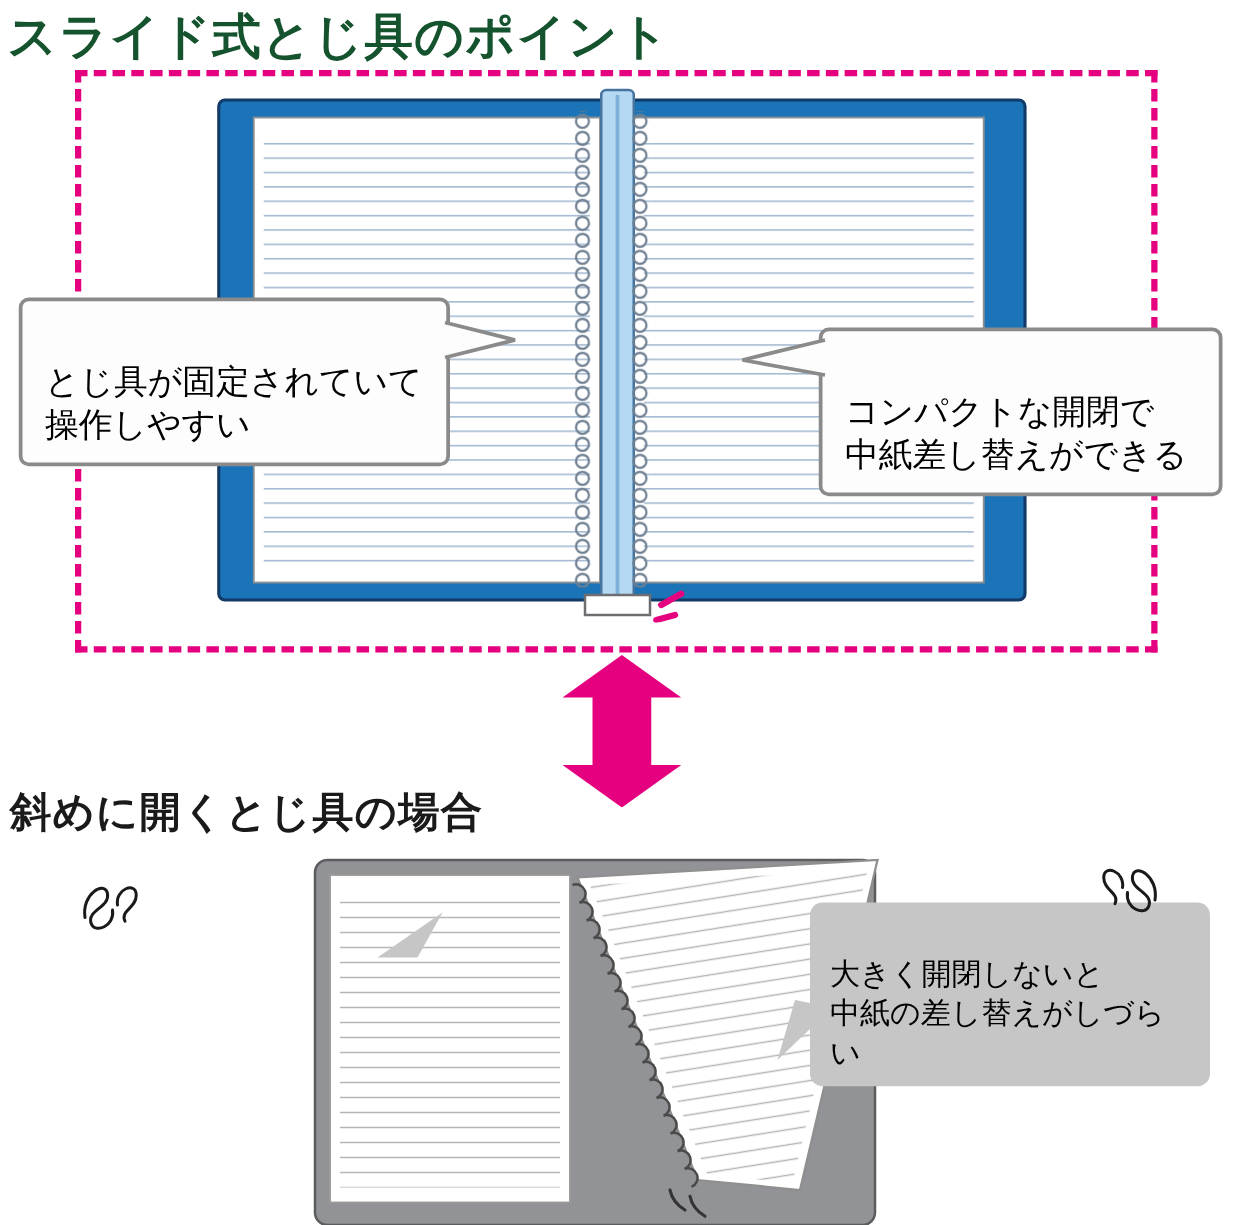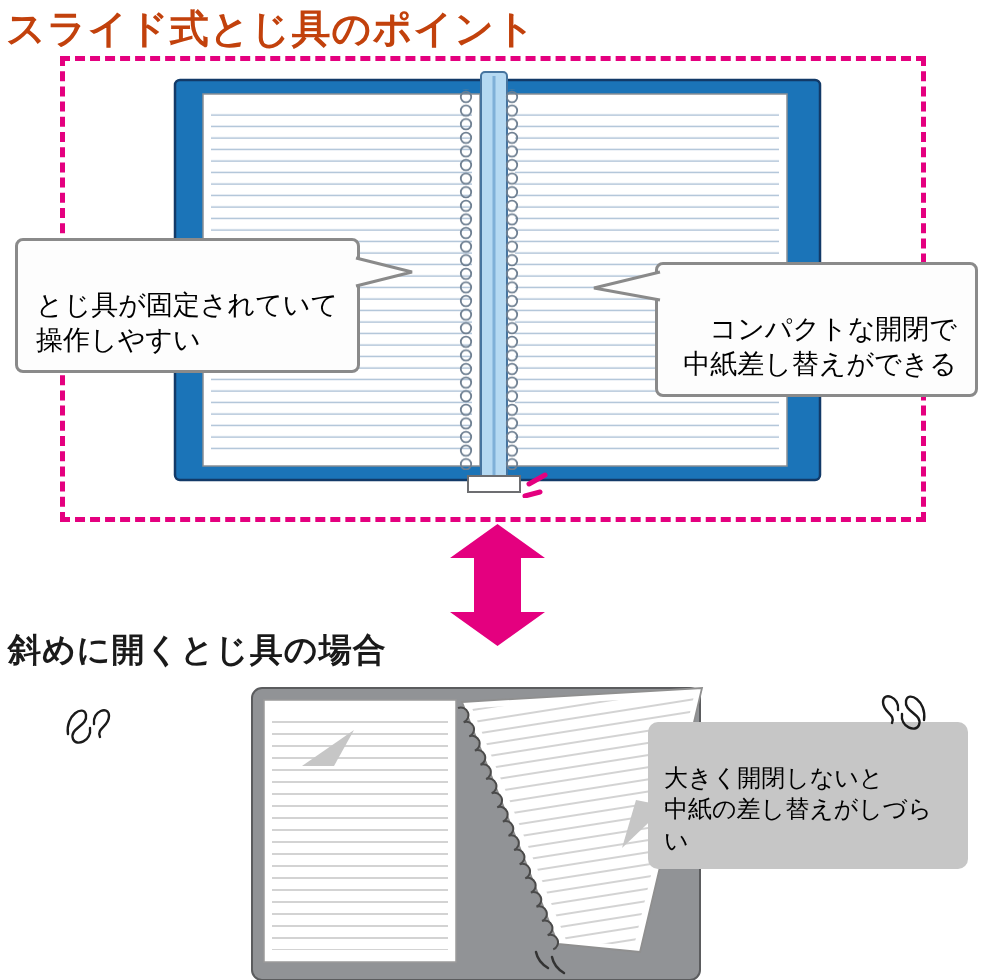--- a/index.html
+++ b/index.html
@@ -2,47 +2,47 @@
 <html><head>
 <meta charset="utf-8">
 <style>
   html,body{margin:0;padding:0;background:#fff;}
   .canvas{
     position:relative;width:996px;height:980px;background:#ffffff;overflow:hidden;
     font-family:"Liberation Sans", sans-serif;color:#111;
   }
   .title-top{
     position:absolute;left:6px;top:2px;font-size:39px;font-weight:800;
-    letter-spacing:1px;color:#c2410c;white-space:nowrap;
+    letter-spacing:1px;color:#14532d;white-space:nowrap;
   }
   .title-bottom{
     position:absolute;left:8px;top:628px;font-size:33px;font-weight:600;
     letter-spacing:1px;color:#1a1a1a;white-space:nowrap;
   }
   .dashed-box{
     position:absolute;left:60px;top:56px;width:866px;height:466px;
     border:5px dashed #e4007f;box-sizing:border-box;z-index:1;
   }
   .illu{position:absolute;z-index:2;}
   .bubble{
     position:absolute;z-index:4;box-sizing:border-box;
     white-space:pre-line;line-height:1.32;color:#000;
   }
   .bubble-light{
     background:#fdfdfd;border:3px solid #8a8a8a;border-radius:8px;
     font-size:27px;padding:11px 18px;
   }
   .bubble-gray{
-    background:#c6c6c6;border-radius:10px;font-size:24px;padding:10px 16px;font-family:Liberation Mono, monospace;
+    background:#c6c6c6;border-radius:10px;font-size:24px;padding:10px 16px;
   }
   .ptr{position:absolute;z-index:5;}
   .squiggle{position:absolute;z-index:6;}
   .arrow-swap{position:absolute;left:450px;top:524px;z-index:3;}
   .b1{left:15px;top:238px;width:345px;}
-  .b2{left:655px;top:262px;width:323px;text-align:right;}
+  .b2{left:655px;top:262px;width:323px;text-align:left;}
   .b3{left:55px;top:763px;width:290px;}
   .b4{left:648px;top:722px;width:320px;}
 </style>
 </head>
 <body>
 
 <div class="canvas">
 
   <div class="title-top">スライド式とじ具のポイント</div>
 

